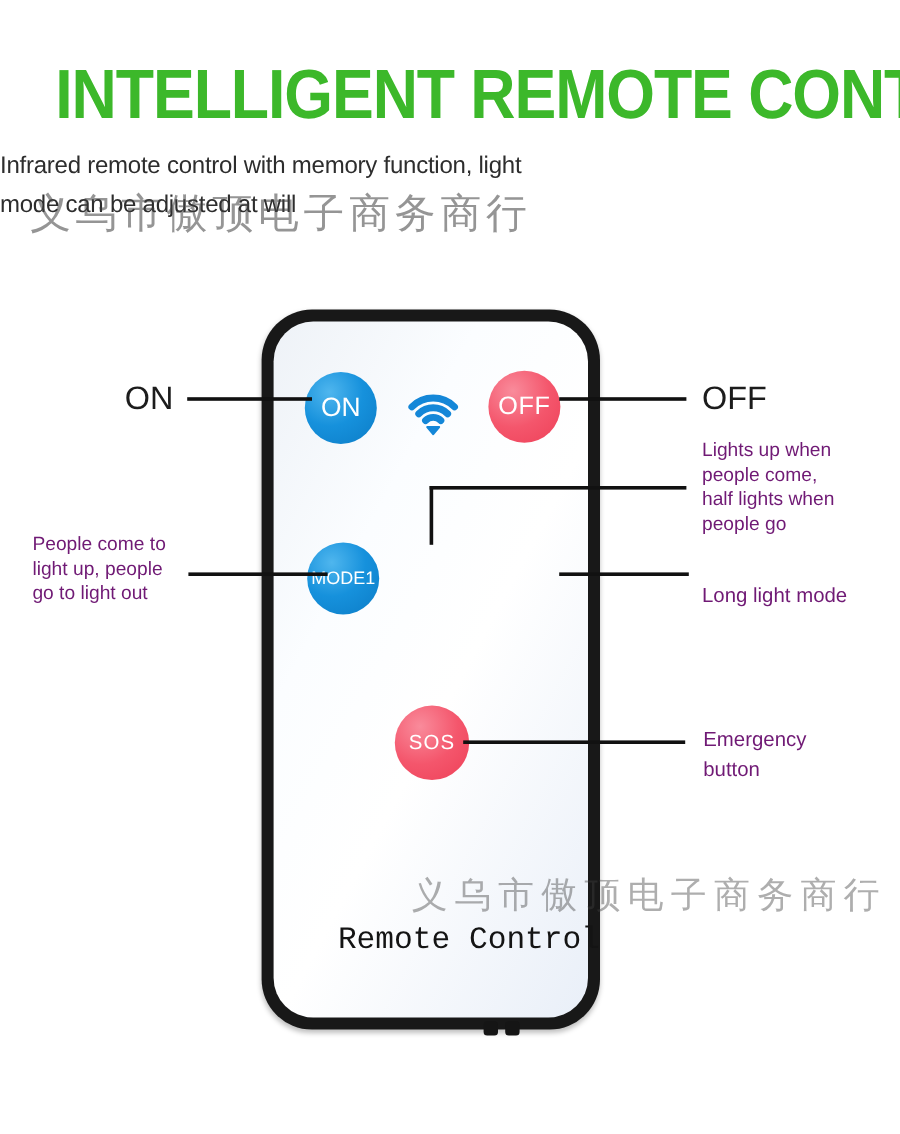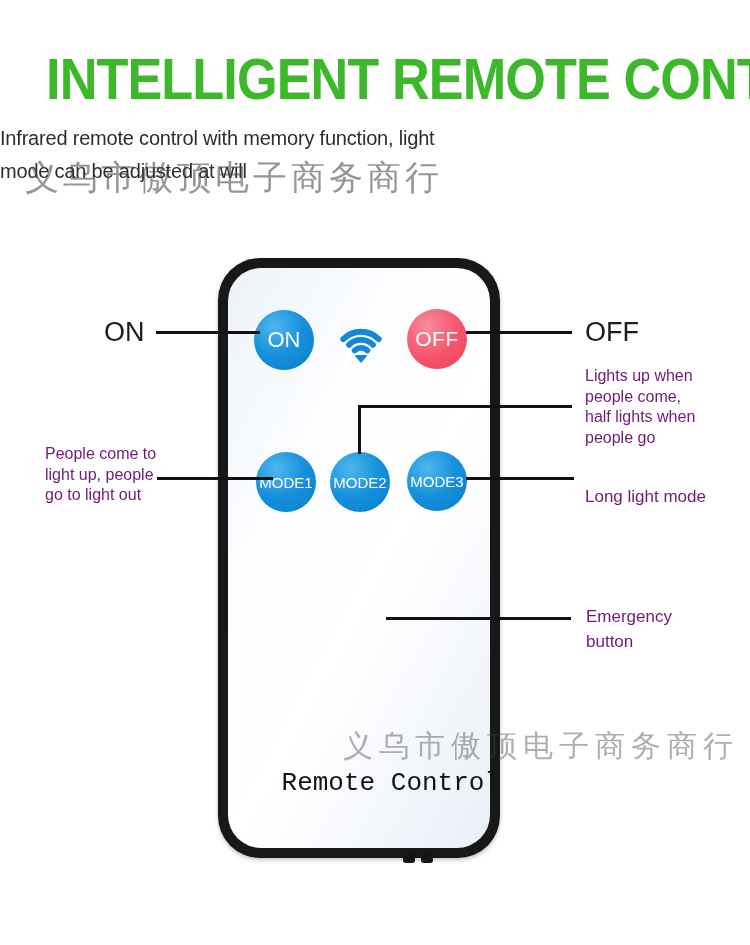--- a/index.html
+++ b/index.html
@@ -61,21 +61,21 @@
   .line-m2-h  {left:358px;top:405px;width:214px;height:3px;}
   .line-m1    {left:157px;top:477px;width:116px;height:3px;}
   .line-m3    {left:466px;top:477px;width:108px;height:3px;}
   .line-sos   {left:386px;top:617px;width:185px;height:3px;}
   
   .biglabel{position:absolute;font-size:27px;color:#1c1c1c;z-index:4;}
   .lbl-on {left:104px;top:317px;}
   .lbl-off{left:585px;top:317px;}
   .note{position:absolute;font-size:16px;line-height:20.5px;color:#701a75;white-space:pre-line;z-index:4;}
   .note-mode2{left:585px;top:366px;}
-  .note-mode1{left:45px;top:444px;}
+  .note-mode1{left:27px;top:444px;}
   .note-mode3{left:585px;top:487px;font-size:17px;}
   .note-sos{left:586px;top:604px;font-size:17px;line-height:25px;}
 </style>
 </head>
 <body>
 
 <div class="canvas">
 
   <div class="title">
     <span>INTELLIGENT REMOTE CONTROL</span>
@@ -102,27 +102,24 @@
       <path d="M26.5 49 L37.5 49 L32 55.5 Z" fill="#1487d8" stroke="#1487d8" stroke-width="2" stroke-linejoin="round"></path>
     </svg>
 
     <div class="btn red btn-off">
       <span>OFF</span>
     </div>
 
     <div class="btn blue btn-mode1">
       <span>MODE1</span>
     </div>
-    <div class="btn blue btn-mode2">
-      <span>MODE2</span>
+
+    <div class="btn red btn-sos">
+      <span>SOS</span>
     </div>
-    <div class="btn blue btn-mode3">
-      <span>MODE3</span>
-    </div>
-
 
     <div class="brand">Remote Control</div>
 
     <div class="nub nub1"></div>
     <div class="nub nub2"></div>
   </div>
 
   <div class="line line-on"></div>
   <div class="line line-off"></div>
   <div class="line line-m2-v"></div>

